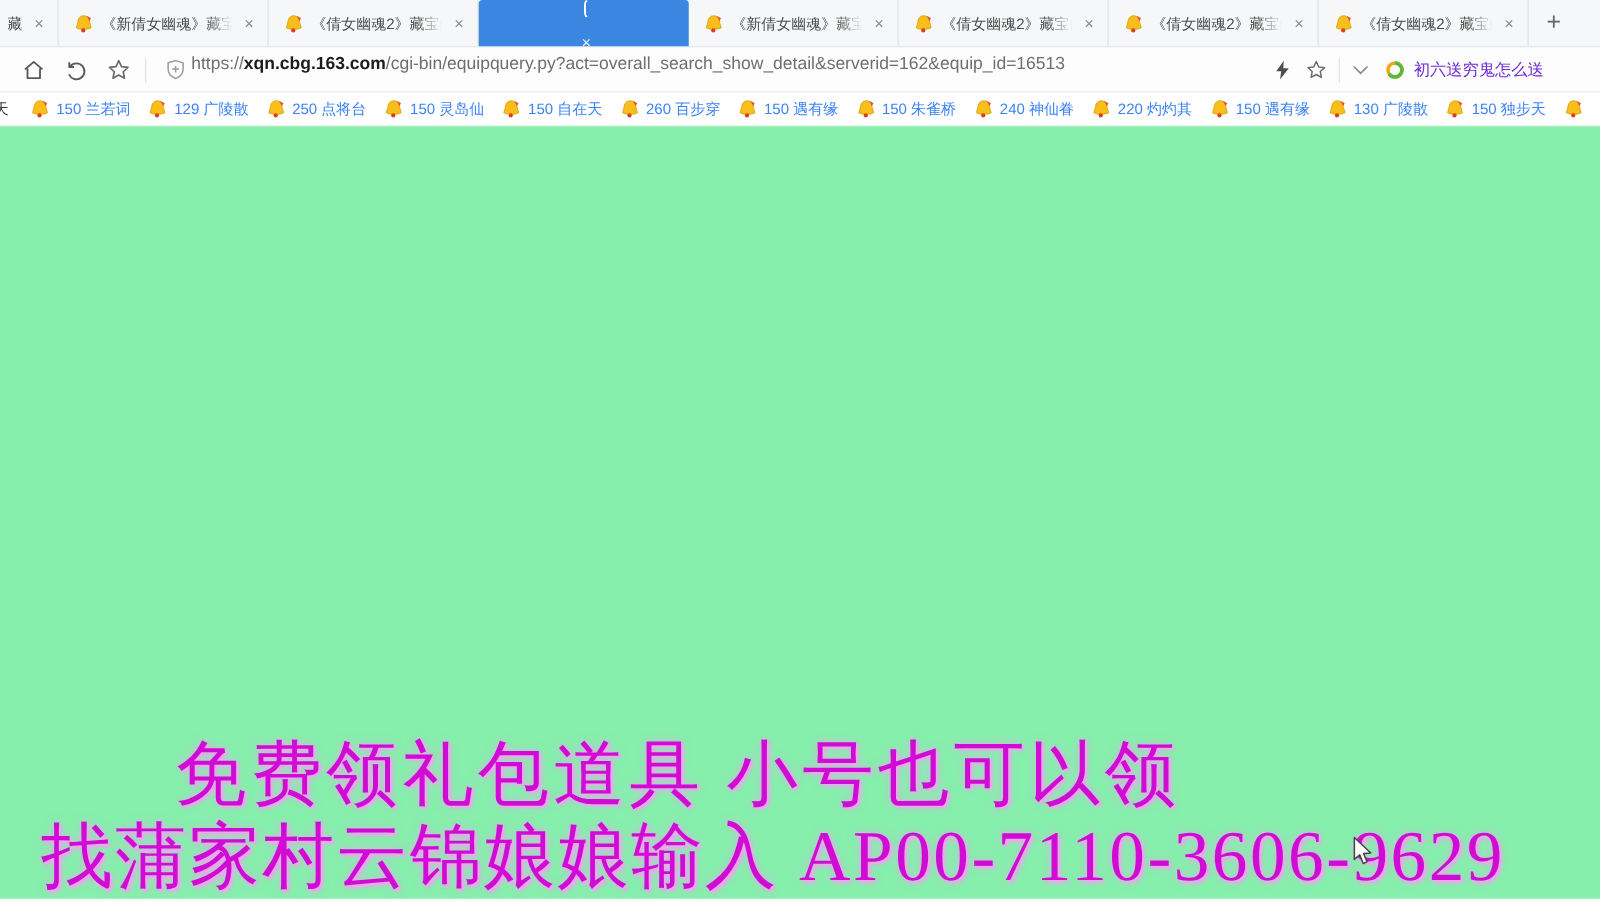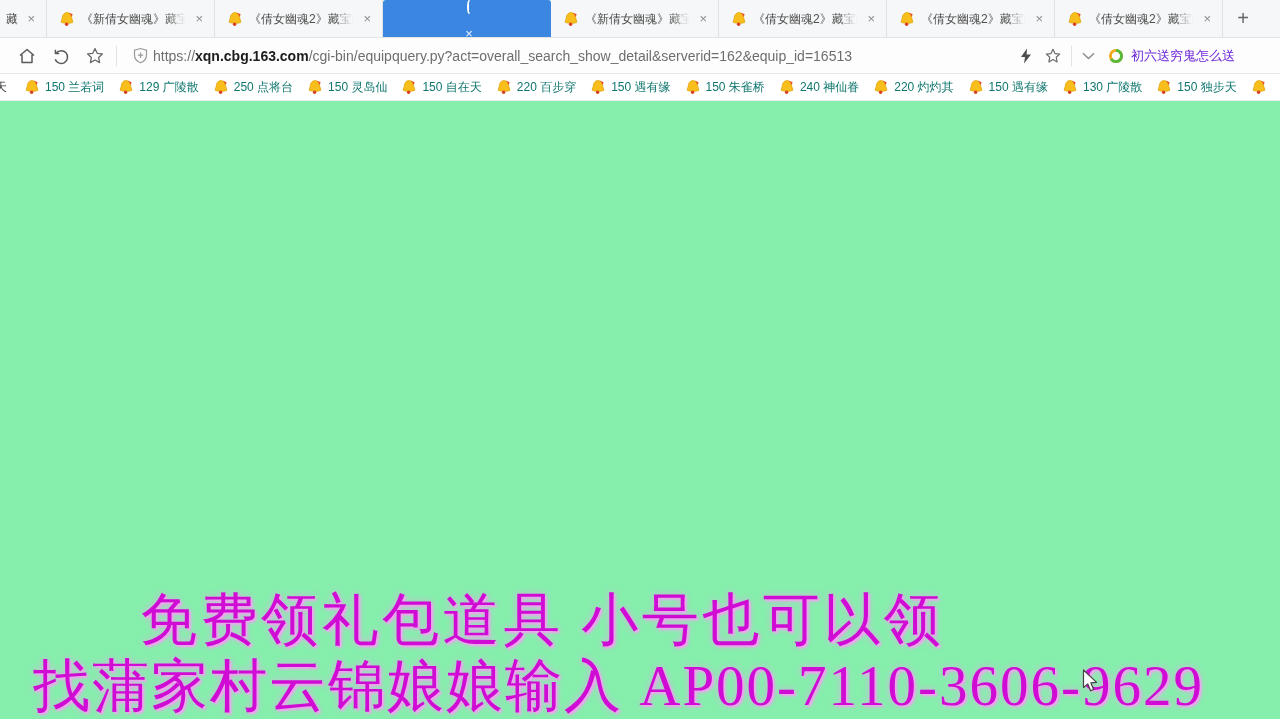--- a/index.html
+++ b/index.html
@@ -24,33 +24,33 @@
   .spinner { flex:0 0 14px; height:14px; border:2px solid #fff; border-right-color:transparent;
              border-radius:50%; }
   .newtab { display:flex; align-items:center; justify-content:center; width:40px;
             font-size:20px; color:#666; font-weight:300; }
 
   
   .toolbar { display:flex; align-items:center; height:36px; background:#fdfdfd;
              border-bottom:1px solid #e7e7e7; padding:0 10px; }
   .tool-icon { display:flex; align-items:center; justify-content:center; width:34px; height:28px; }
   .vsep { width:1px; height:20px; background:#e3e3e3; margin:0 4px; }
-  .urlbox { display:flex; align-items:center; flex:1; min-width:0; height:28px; padding:0 6px; }
+  .urlbox { display:flex; flex:1; min-width:0; height:28px; padding:0 6px; }
   .url-text { flex:1; min-width:0; overflow:hidden; white-space:nowrap; font-size:14px; color:#6e6e6e;
               -webkit-mask-image:linear-gradient(90deg,#000 96%,transparent);
               mask-image:linear-gradient(90deg,#000 96%,transparent); }
   .url-text .domain { color:#1c1c1c; font-weight:bold; }
   .searchbox { display:flex; align-items:center; gap:7px; width:170px; padding-left:8px; }
   .search-suggestion { font-size:13px; color:#6d28d9; white-space:nowrap; overflow:hidden; }
 
   
   .bookmarks { display:flex; align-items:center; height:27px; background:#fff;
                border-bottom:1px solid #ececec; padding-left:24px; gap:14px; overflow:hidden;
                white-space:nowrap; }
-  .bm-item { display:flex; align-items:center; gap:5px; font-size:12px; color:#0f766e; flex:0 0 auto; }
+  .bm-item { display:flex; align-items:center; gap:5px; font-size:12px; color:#3b82f6; flex:0 0 auto; }
   .bm-item .favicon { width:16px; height:16px; }
   .bm-fragment { flex:0 0 8px; width:8px; overflow:hidden; font-size:12px; color:#3c3c3c;
                  margin-left:-24px; margin-right:2px; }
   .bm-fragment span { display:inline-block; margin-left:-5px; }
 
   
   .page { position:relative; width:1280px; height:618px; background:#86efac; overflow:hidden; }
   .ad-line { position:absolute; font-family:"Liberation Serif", serif; font-size:57px;
              line-height:64px; color:#cf0bd4; white-space:nowrap;
              text-shadow:2px 2px 2px #f0a4f0, 0 0 7px rgba(255,150,255,.75); }
@@ -229,21 +229,21 @@
     <span class="bm-item">
         <svg class="favicon" viewBox="0 0 16 16">
           <use href="#bell"></use>
         </svg>
         <span>150 自在天</span>
       </span>
     <span class="bm-item">
         <svg class="favicon" viewBox="0 0 16 16">
           <use href="#bell"></use>
         </svg>
-        <span>220 百步穿</span>
+        <span>260 百步穿</span>
       </span>
     <span class="bm-item">
         <svg class="favicon" viewBox="0 0 16 16">
           <use href="#bell"></use>
         </svg>
         <span>150 遇有缘</span>
       </span>
     <span class="bm-item">
         <svg class="favicon" viewBox="0 0 16 16">
           <use href="#bell"></use>

